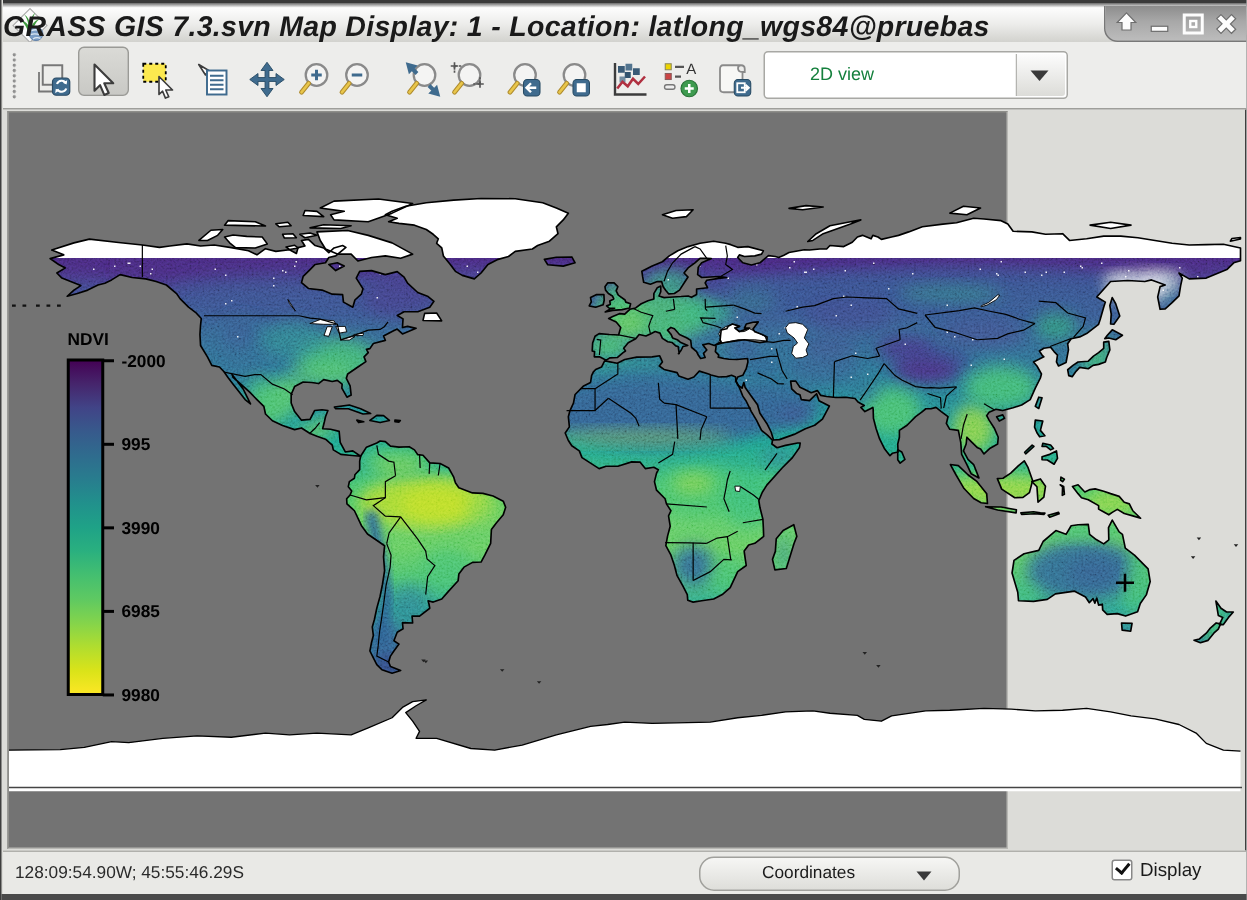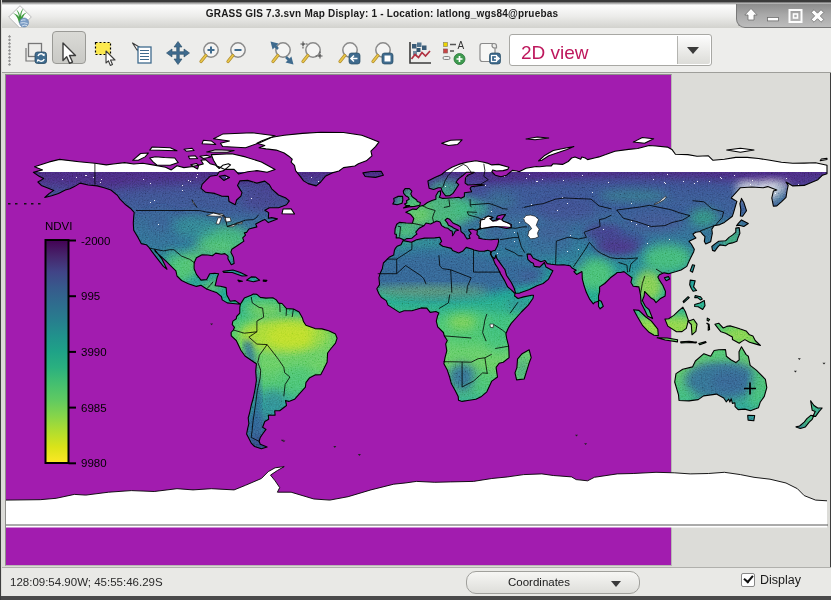--- a/index.html
+++ b/index.html
@@ -1,32 +1,32 @@
 <!DOCTYPE html>
 <html><head><meta charset="utf-8"><style>
 * { margin:0; padding:0; box-sizing:border-box; }
 body { width:831px; height:600px; font-family:"Liberation Sans",sans-serif; overflow:hidden; }
 .win { position:relative; width:831px; height:600px; background:#dcdcd8; border-left:1px solid #3e3e3e; border-right:1px solid #3e3e3e; }
 .titlebar { position:absolute; left:1px; top:0; width:829px; height:28px;
   background:linear-gradient(#6a6a6a, #fdfdfd 12%, #ececea 55%, #d2d2ce 100%); border-top:2px solid #3a3a3a; }
-.title { position:absolute; left:0; top:6px; width:760px; text-align:center; font-size:10px; font-weight:bold; color:#1a1a1a; letter-spacing:0.2px; }
+.title { position:absolute; left:0; top:6px; width:760px; text-align:left; font-size:19px; font-weight:bold; color:#1a1a1a; letter-spacing:0.2px;font-style:italic; }
 .grassicon { position:absolute; left:6px; top:3px; }
 .winbtns { position:absolute; right:0px; top:2px; width:95px; height:24px; border-radius:0 0 0 9px;
   background:linear-gradient(#8d8d8d,#a8a8a8 45%,#bcbcbc); border-left:1px solid #787878; border-bottom:1px solid #787878; }
 .toolbar { position:absolute; left:1px; top:28px; width:829px; height:45px; background:#ededeb; border-bottom:1px solid #9e9e9a; }
 .handle { position:absolute; left:6px; top:7px; width:3px; height:31px;
   background-image:radial-gradient(circle at 1.5px 1.5px, #909090 1px, transparent 1.3px); background-size:3px 3.5px; }
 .ti { position:absolute; top:12px; }
 .pressedbtn { position:absolute; left:50px; top:3px; width:34px; height:33px; border:1px solid #9a9a96; border-radius:4px;
   background:linear-gradient(#dadad6,#c9c9c5); }
 .combo { position:absolute; left:507px; top:6px; width:203px; height:32px; background:#fff; border:1px solid #a8a8a4; border-radius:3px; }
-.combo .txt { position:absolute; left:11px; top:7px; font-size:19px; color:#be185d; }
+.combo .txt { position:absolute; left:30px; top:7px; font-size:12px; color:#15803d; }
 .combo .btn { position:absolute; right:1px; top:1px; width:33px; height:28px; background:linear-gradient(#fcfcfc,#dcdcd8); border-left:1px solid #b4b4b0; border-radius:0 2px 2px 0; }
 .combo .btn:after { content:""; position:absolute; left:9px; top:11px; border:6px solid transparent; border-top:7px solid #3a3a3a; }
-.canvas { position:absolute; left:4px; top:74px; width:667px; height:492px; background:#a21caf; border:1px solid #8e8e8a; border-right-color:#b8b8b4; border-bottom-color:#b8b8b4; }
+.canvas { position:absolute; left:4px; top:74px; width:667px; height:492px; background:#737373; border:1px solid #8e8e8a; border-right-color:#b8b8b4; border-bottom-color:#b8b8b4;font-weight:bold; }
 .statusbar { position:absolute; left:1px; top:567px; width:829px; height:29px; background:#e9e9e6; border-top:1px solid #b0b0ac;padding-left:12px; }
 .coordtxt { position:absolute; left:8px; top:8px; font-size:11.5px; color:#2a2a2a; }
 .coordsel { position:absolute; left:464px; top:3px; width:174px; height:23px; background:linear-gradient(#f6f6f4,#dededa); border:1px solid #a0a09c; border-radius:10px; }
 .coordsel .t { position:absolute; left:41px; top:4px; font-size:11.5px; color:#1a1a1a; }
 .coordsel:after { content:""; position:absolute; right:18px; top:9px; border:5px solid transparent; border-top:6px solid #3a3a3a; }
 .render { position:absolute; left:739px; top:4px; }
 .cb { position:absolute; left:0; top:1px; width:14px; height:14px; background:#fff; border:1px solid #888; border-radius:2px; }
 .cb:after { content:""; position:absolute; left:2px; top:1px; width:7px; height:4px; border-left:2.2px solid #111; border-bottom:2.2px solid #111; transform:rotate(-50deg); }
 .rtxt { position:absolute; left:19px; top:1px; font-size:12.5px; color:#1a1a1a; }
 .footer { position:absolute; left:0px; top:596px; width:831px; height:4px; background:#4a4a4a; }

